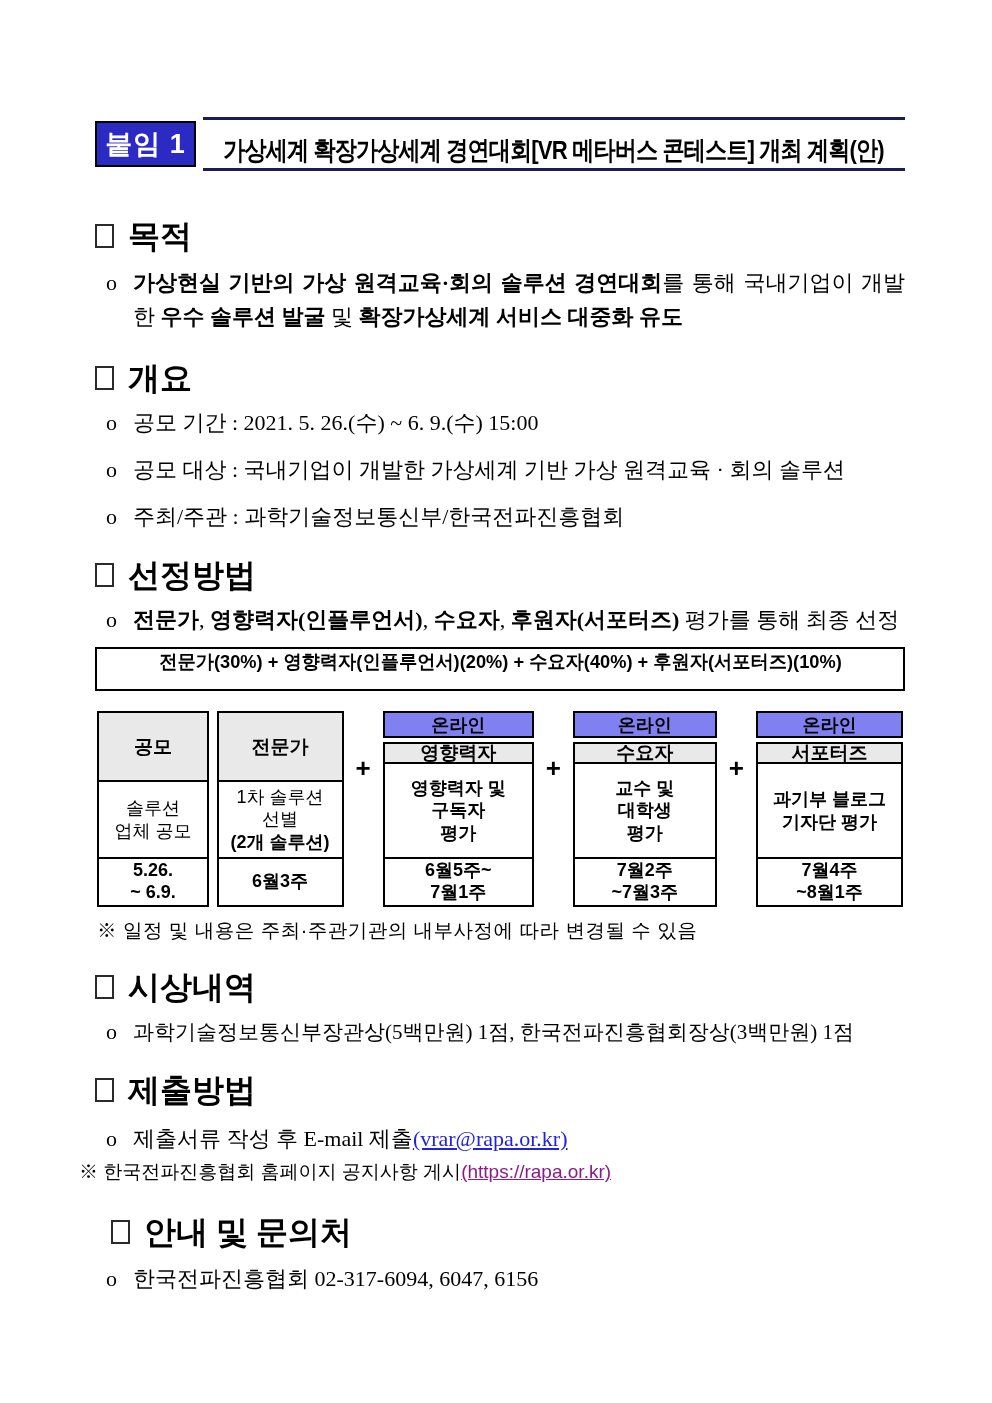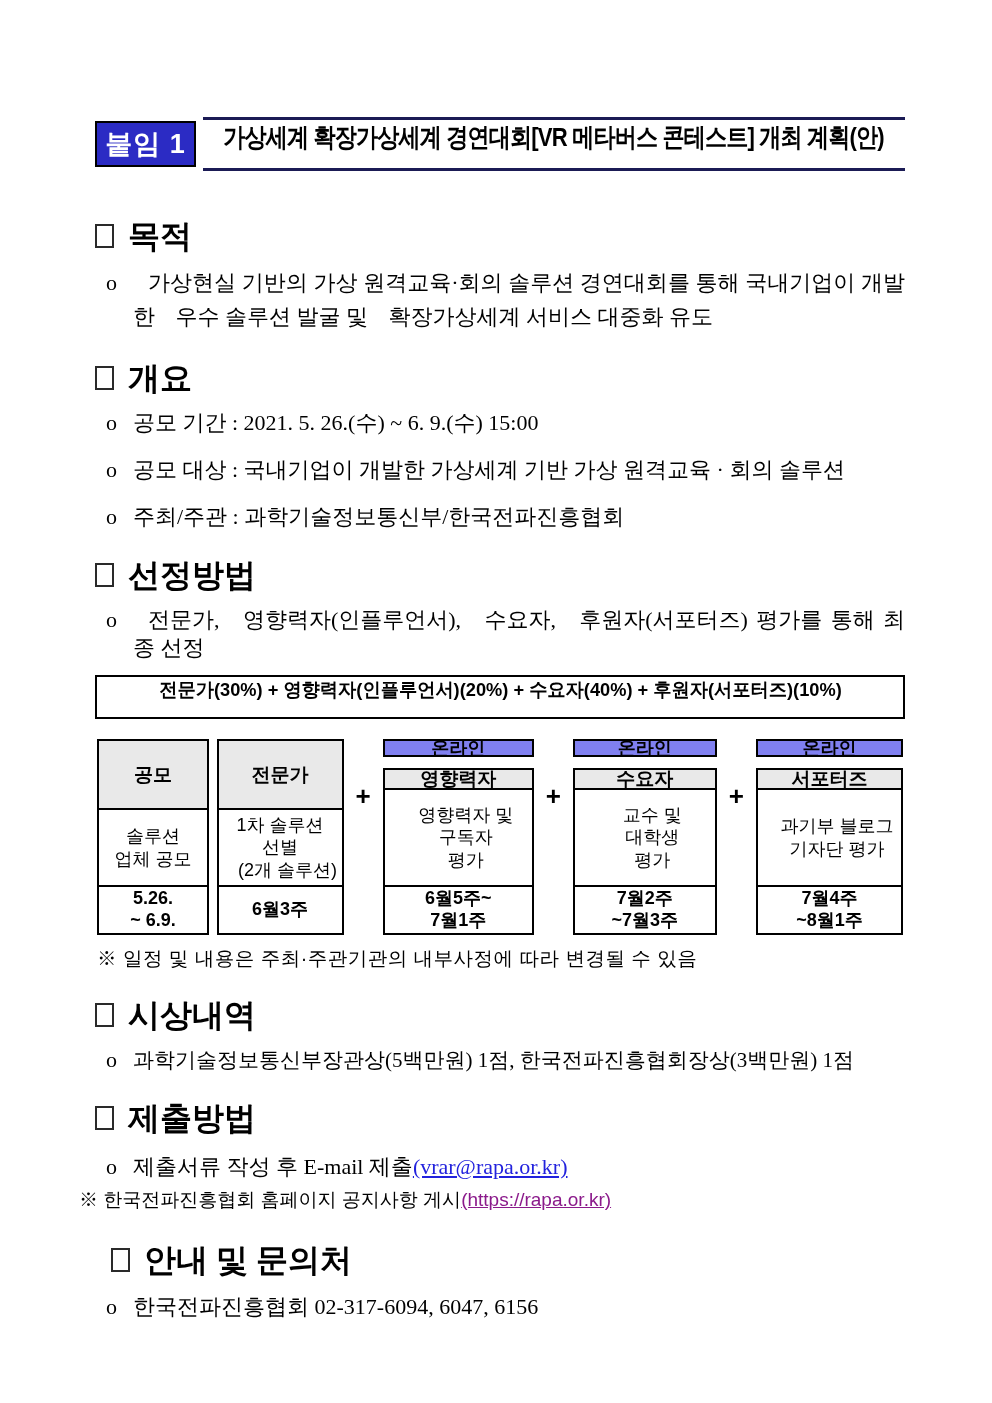--- a/index.html
+++ b/index.html
@@ -26,42 +26,42 @@
     flex:0 0 101px;height:46px;margin-right:7px;
     background:var(--badge-bg);border:2px solid #000;
     color:#fff;font-family:"Liberation Sans",sans-serif;font-weight:bold;
     font-size:27px;display:flex;align-items:center;justify-content:center;
     letter-spacing:1px;
   }
   .hdr-titlebox{
     flex:1;height:54px;
     border-top:3px solid var(--rule-navy);
     border-bottom:3px solid var(--rule-navy);
-    display:flex;align-items:flex-start;justify-content:center;overflow:hidden;
+    display:flex;align-items:flex-end;justify-content:center;overflow:hidden;
   }
   .hdr-title{
     font-family:"Liberation Sans",sans-serif;font-weight:800;font-size:26px;
     white-space:nowrap;letter-spacing:-1px;
     transform:scaleX(0.85);transform-origin:center;
   }
 
   
   .sec-h{margin:0 87px 0 95px;font-size:32px;font-weight:bold;line-height:30px;display:flex;align-items:center;}
   .sq{
     display:inline-block;width:19px;height:24px;
     border:2px solid #2a2a2a;background:#fff;margin-right:14px;flex:0 0 auto;
   }
   .mt48{margin-top:46px;}
   .mt30{margin-top:29px;}
 
   
   .bullet{display:flex;margin:15px 87px 0 95px;font-size:22px;line-height:34px;}
   .bullet .mk{flex:0 0 38px;padding-left:11px;font-size:22px;}
   .bullet .bt{flex:1;text-align:justify;}
-  .b{font-weight:normal;margin-left:15px;}
+  .b{font-weight:bold;}
   .tight{line-height:28px;margin-top:16px;}
   .sub-note{
     margin:6px 87px 0 79px;font-family:"Liberation Sans",sans-serif;
     font-size:19px;line-height:26px;
   }
   .link-blue{color:var(--link-blue);text-decoration:underline;cursor:pointer;}
   .link-purple{color:var(--link-purple);text-decoration:underline;cursor:pointer;}
 
   
   .formula{
@@ -75,21 +75,21 @@
 
   
   .diagram{
     margin:20px 0 0 97px;width:806px;height:196px;
     display:flex;justify-content:space-between;
     font-family:"Liberation Sans",sans-serif;
   }
   .pcol{display:flex;flex-direction:column;height:196px;}
   .w1{width:112px;} .w2{width:127px;} .w3{width:151px;} .w4{width:144px;} .w5{width:147px;}
   .ponline{
-    height:18px;margin-bottom:11px;flex:0 0 auto;
+    height:27px;margin-bottom:4px;flex:0 0 auto;
     background:var(--online-bg);border:2px solid #000;
     font-weight:bold;font-size:18px;
     display:flex;align-items:center;justify-content:center;
   }
   .pbox{border:2px solid #000;flex:1;display:flex;flex-direction:column;background:#fff;}
   .phead{
     height:20px;flex:0 0 auto;background:var(--header-gray);
     border-bottom:2px solid #000;
     font-weight:bold;font-size:19px;
     display:flex;align-items:center;justify-content:center;

